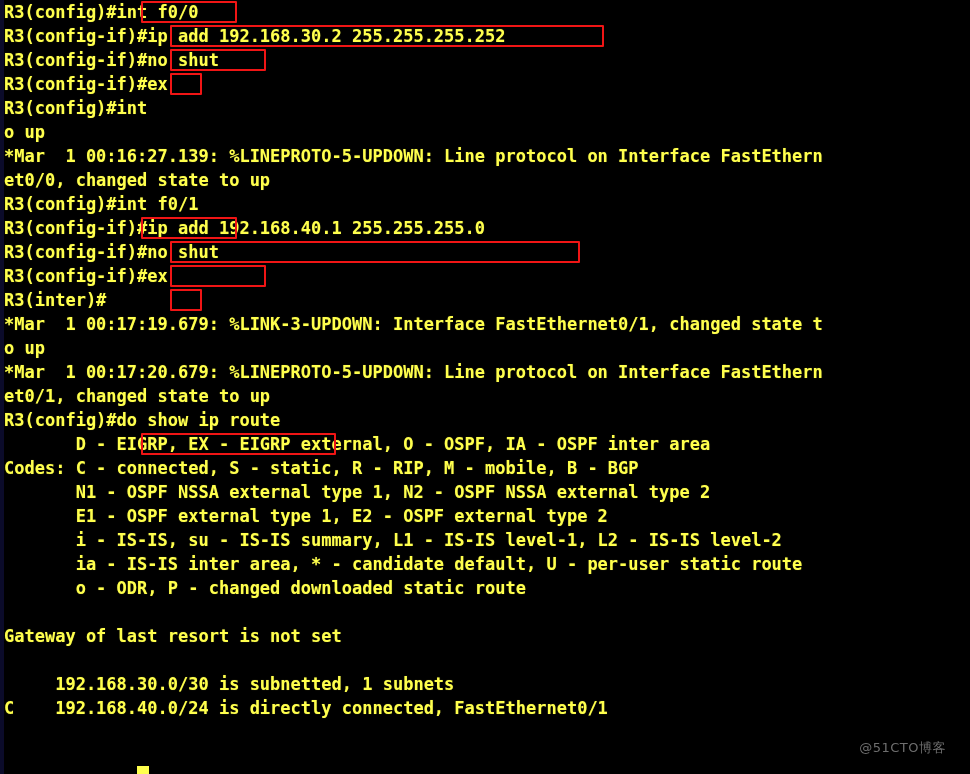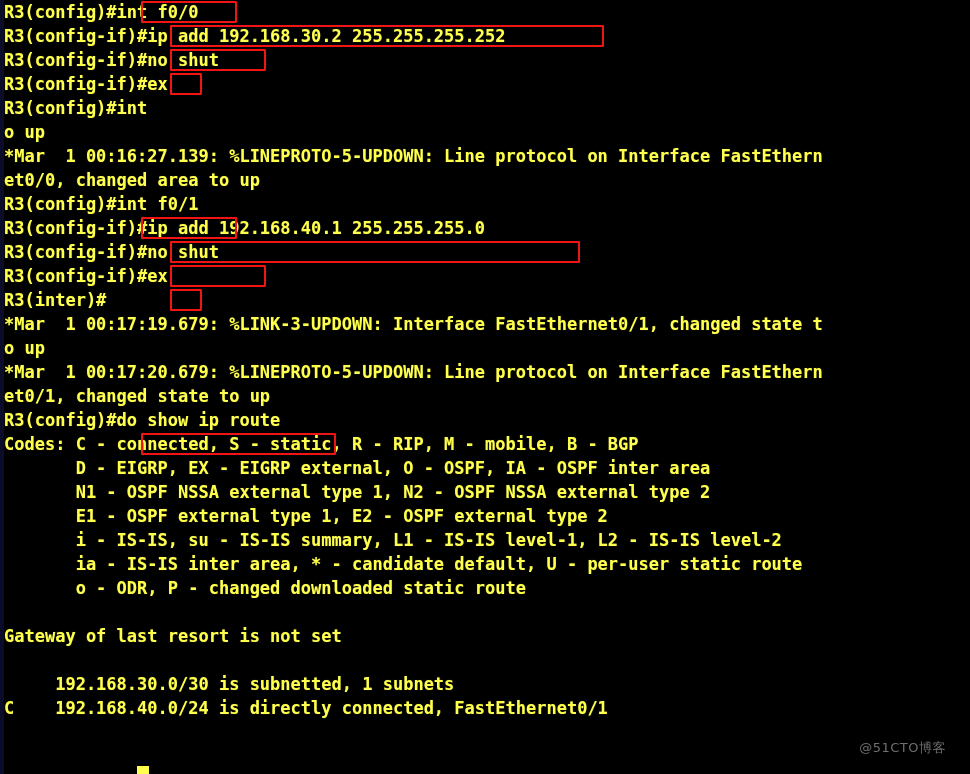--- a/index.html
+++ b/index.html
@@ -86,33 +86,33 @@
   <div id="left-edge"></div>
 
   <div id="lines">
       <div class="line">R3(config)#int f0/0</div>
       <div class="line">R3(config-if)#ip add 192.168.30.2 255.255.255.252</div>
       <div class="line">R3(config-if)#no shut</div>
       <div class="line">R3(config-if)#ex</div>
       <div class="line">R3(config)#int</div>
       <div class="line">o up</div>
       <div class="line">*Mar  1 00:16:27.139: %LINEPROTO-5-UPDOWN: Line protocol on Interface FastEthern</div>
-      <div class="line">et0/0, changed area to up</div>
+      <div class="line">et0/0, changed state to up</div>
       <div class="line">R3(config)#int f0/1</div>
       <div class="line">R3(config-if)#ip add 192.168.40.1 255.255.255.0</div>
       <div class="line">R3(config-if)#no shut</div>
       <div class="line">R3(config-if)#ex</div>
       <div class="line">R3(inter)#</div>
       <div class="line">*Mar  1 00:17:19.679: %LINK-3-UPDOWN: Interface FastEthernet0/1, changed state t</div>
       <div class="line">o up</div>
       <div class="line">*Mar  1 00:17:20.679: %LINEPROTO-5-UPDOWN: Line protocol on Interface FastEthern</div>
       <div class="line">et0/1, changed state to up</div>
       <div class="line">R3(config)#do show ip route</div>
+      <div class="line">       D - EIGRP, EX - EIGRP external, O - OSPF, IA - OSPF inter area</div>
       <div class="line">Codes: C - connected, S - static, R - RIP, M - mobile, B - BGP</div>
-      <div class="line">       D - EIGRP, EX - EIGRP external, O - OSPF, IA - OSPF inter area</div>
       <div class="line">       N1 - OSPF NSSA external type 1, N2 - OSPF NSSA external type 2</div>
       <div class="line">       E1 - OSPF external type 1, E2 - OSPF external type 2</div>
       <div class="line">       i - IS-IS, su - IS-IS summary, L1 - IS-IS level-1, L2 - IS-IS level-2</div>
       <div class="line">       ia - IS-IS inter area, * - candidate default, U - per-user static route</div>
       <div class="line">       o - ODR, P - changed downloaded static route</div>
       <div class="line blank"></div>
       <div class="line">Gateway of last resort is not set</div>
       <div class="line blank"></div>
       <div class="line">     192.168.30.0/30 is subnetted, 1 subnets</div>
       <div class="line">C    192.168.40.0/24 is directly connected, FastEthernet0/1</div>

